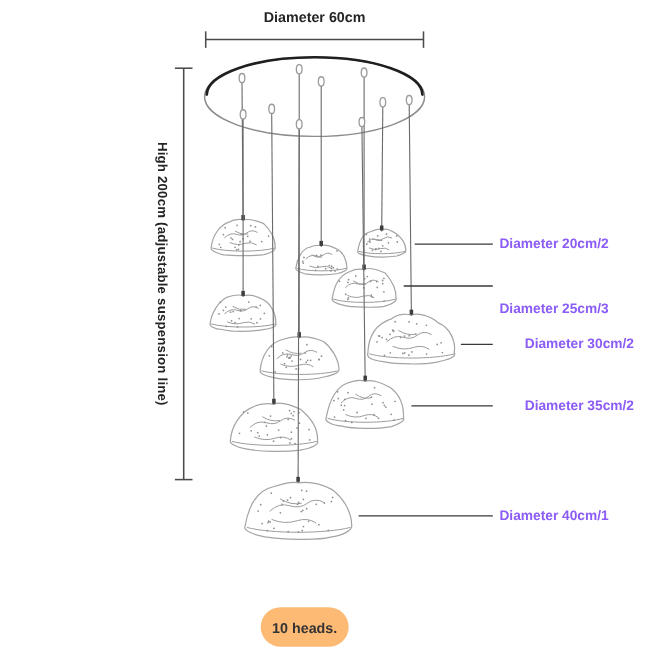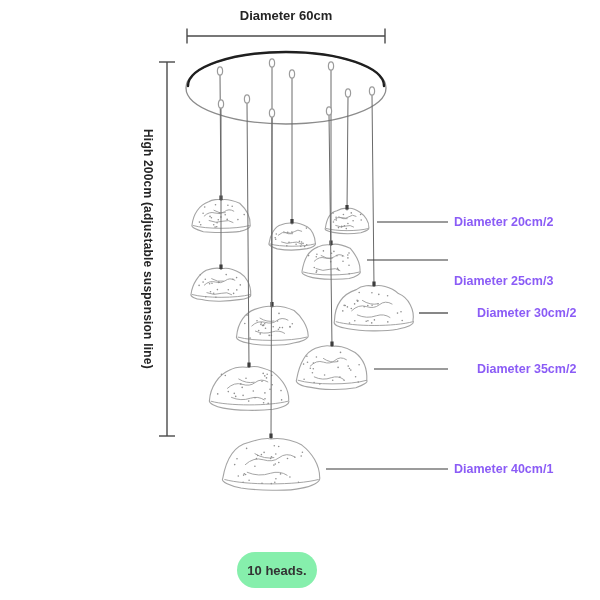--- a/index.html
+++ b/index.html
@@ -16,21 +16,21 @@
     position:absolute;left:135px;top:62px;height:374px;width:20px;
     writing-mode:vertical-rl;text-align:center;white-space:nowrap;
     font-size:12px;font-weight:700;color:#242424;letter-spacing:.2px;
   }
   .callout{
     position:absolute;left:454px;transform:translateY(-52%);
     font-size:12.5px;font-weight:700;color:#8b5cf6;white-space:nowrap;
   }
   .badge{
     position:absolute;left:237px;top:552px;width:80px;height:36px;
-    background:#86efac;border-radius:18px;display:flex;align-items:center;justify-content:center;
+    background:#fdba74;border-radius:18px;display:flex;align-items:center;justify-content:center;
     font-size:13px;font-weight:700;color:#333333;
   }
 </style>
 </head>
 <body>
 
 <div class="stage">
 
   <svg id="drawing" width="600" height="600" viewBox="0 0 600 600">
       <line x1="187" y1="36" x2="385" y2="36" stroke="#4a4a4a" stroke-width="1.4" stroke-linecap="butt"></line>

